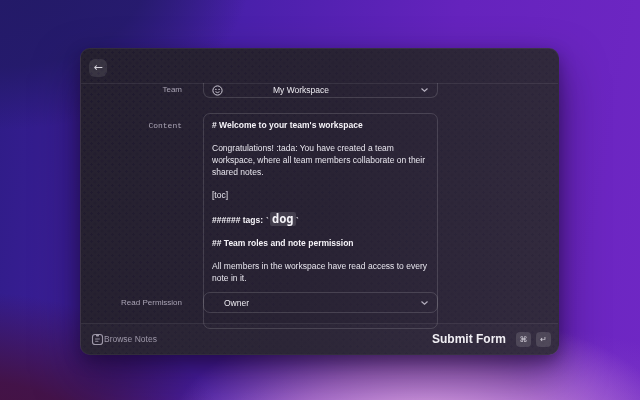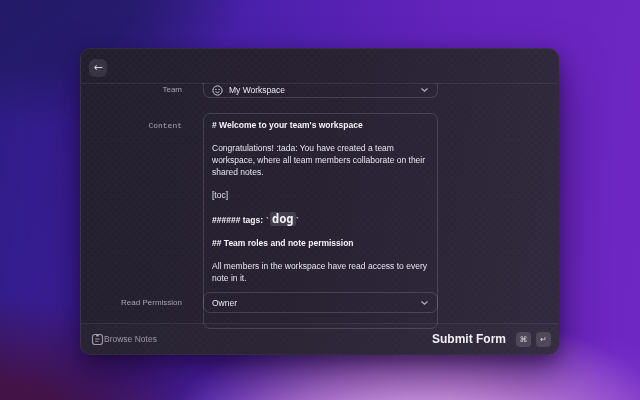--- a/index.html
+++ b/index.html
@@ -27,25 +27,25 @@
     text-align:center;padding:0;cursor:pointer;font-family:"DejaVu Sans",sans-serif;}
   .divider{position:absolute;left:0;right:0;height:1px;background:rgba(255,255,255,.08);}
   .header-divider{top:34px;}
   .footer-divider{top:274px;}
   .label{position:absolute;left:0;width:101px;text-align:right;color:#a9a3b4;font-size:8px;line-height:9px;}
   .team-label{top:36px;}
   .content-label{top:72px;font-family:Liberation Mono, monospace;}
   .read-label{top:249px;}
   .field{position:absolute;left:122px;width:235px;box-sizing:border-box;display:flex;align-items:center;
     padding:0 8px;border:1px solid rgba(255,255,255,.14);color:#eceaf0;font-size:8.5px;}
-  .team-field{top:34px;height:15px;border-top:none;border-radius:0 0 7px 7px;}
+  .team-field{top:34px;height:15px;border-top:none;border-radius:0 0 7px 7px;gap:44px;}
   .owner-field{top:243px;height:21px;border-radius:7px;}
   .field .chevron{margin-left:auto;}
   .field-value{margin-left:6px;}
-  .owner-field .field-value{margin-left:0;}
+  .owner-field .field-value{margin-left:12px;}
   .textarea{position:absolute;left:122px;top:64px;width:235px;height:216px;box-sizing:border-box;
     border:1px solid rgba(255,255,255,.14);border-radius:7px;padding:6px 6px 0 8px;overflow:hidden;
     color:#e8e6ee;font-size:8.5px;line-height:11.7px;}
   .para{margin:0 0 11.7px 0;}
   .para.bold{font-weight:bold;color:#f5f3f8;}
   .code{font-family:"DejaVu Sans Mono",monospace;font-size:12px;background:rgba(255,255,255,.13);
     border-radius:2px;padding:0 2px;}
   .tick{font-family:"DejaVu Sans Mono",monospace;font-size:7.5px;}
   .footer{position:absolute;left:0;right:0;top:275px;bottom:0;display:flex;align-items:center;
     padding:0 7px 0 10px;background:rgba(255,255,255,.015);}

